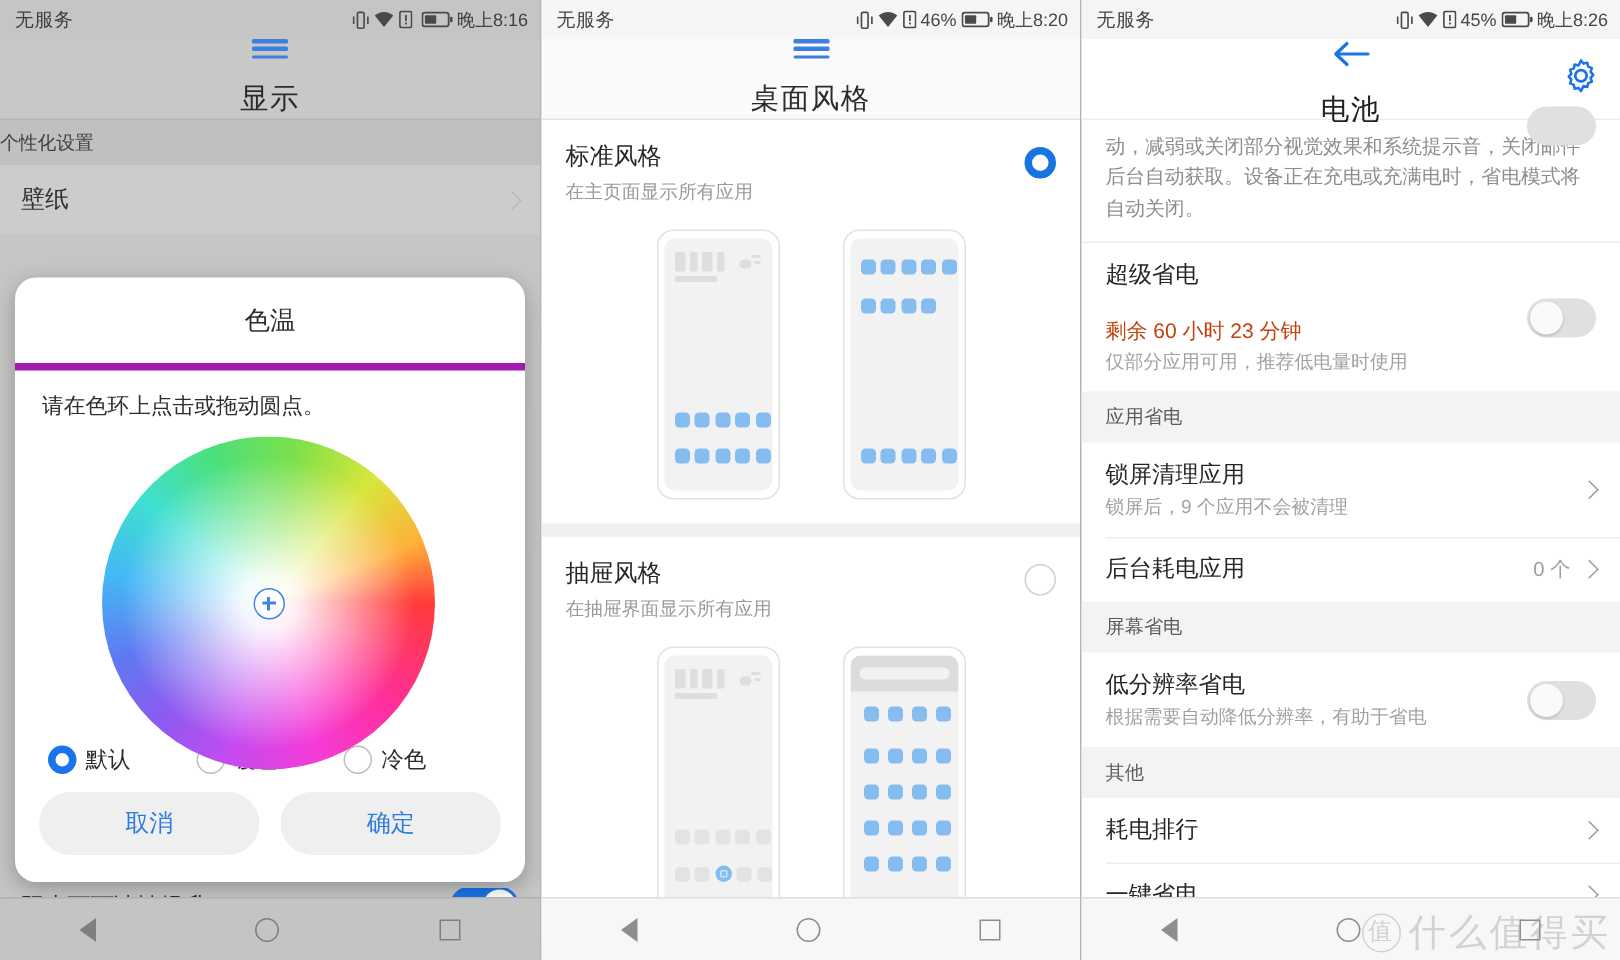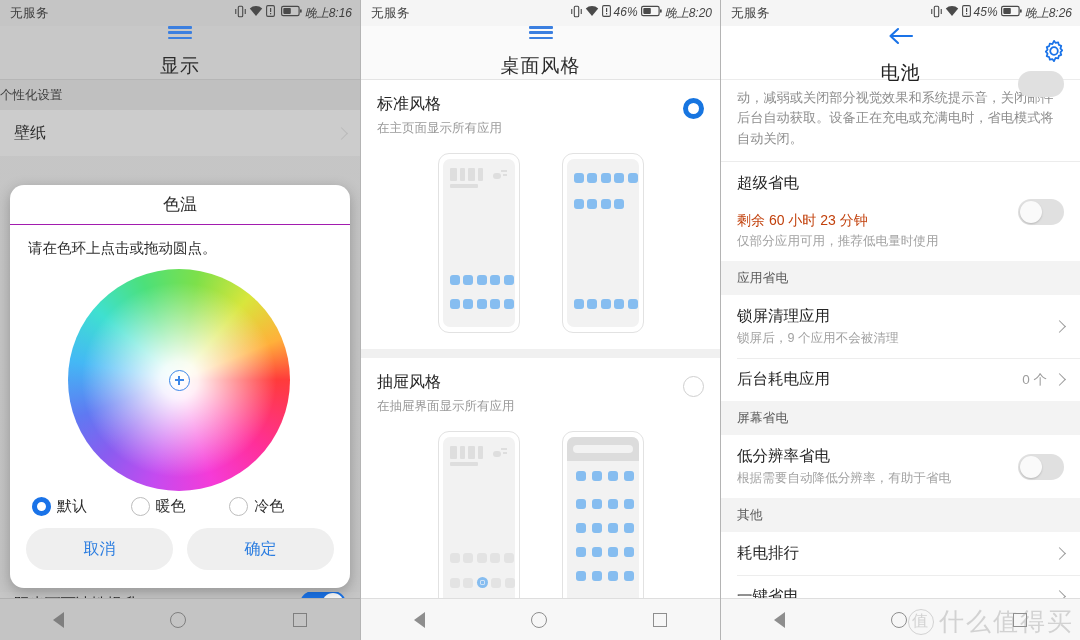--- a/index.html
+++ b/index.html
@@ -12,21 +12,21 @@
   .panel { width: 360px; height: 640px; position: relative; overflow: hidden; background: #fff; }
   .panel + .panel { border-left: 1px solid #b4b4b4; }
 
   
   .statusbar {
     height: 26px; display: flex; align-items: center;
     justify-content: space-between; padding: 0 8px 0 10px;
     font-size: 12.5px; color: #4a4a4a;
   }
   .sb-left { letter-spacing: .5px; }
-  .sb-right { display: flex; align-items: flex-start; gap: 3px; font-size: 12px; font-style: italic; }
+  .sb-right { display: flex; align-items: center; gap: 3px; font-size: 12px; }
   .ic { display: inline-block; vertical-align: middle; }
   .ic svg { display: block; }
 
   
   .appbar {
     height: 54px; display: flex; align-items: center; gap: 14px;
     padding: 0 14px; position: relative; flex-direction: column;
   }
   .appbar .title { font-size: 19px; color: #2b2b2b; letter-spacing: 1px; }
   .hamburger { width: 24px; height: 16px; display: flex; flex-direction: column;
@@ -71,22 +71,22 @@
     height:22px; border-radius:50%; background:#fff; }
 
   
   .scrim { position: absolute; inset: 0; }
   .dialog {
     position: absolute; left: 10px; top: 185px; width: 340px; height: 403px;
     background: #fff; border-radius: 14px; box-shadow: 0 4px 14px rgba(0,0,0,.25);
     display: flex; flex-direction: column; overflow: hidden;
   }
   .dialog .dtitle {
-    height: 40px; display: flex; align-items: center; justify-content: center;
-    font-size: 17px; color: #2b2b2b; border-bottom: 1px solid #a21caf;
+    height: 62px; display: flex; align-items: center; justify-content: center;
+    font-size: 17px; color: #2b2b2b; border-bottom: 5px solid #a21caf;
   }
   .dialog .dprompt { padding: 14px 18px 6px; font-size: 14.5px; color: #2e2e2e; }
   .wheel-wrap { flex: 1; position: relative; }
   .wheel {
     position: absolute; left: 58px; top: 5px; width: 222px; height: 222px;
     border-radius: 50%;
     background:
       radial-gradient(circle at 50% 50%, rgba(255,255,255,1) 0%, rgba(255,255,255,.92) 12%, rgba(255,255,255,0) 62%),
       conic-gradient(from 90deg,
         #ff3b3b 0deg, #ff2f9a 40deg, #f53bd8 72deg,

